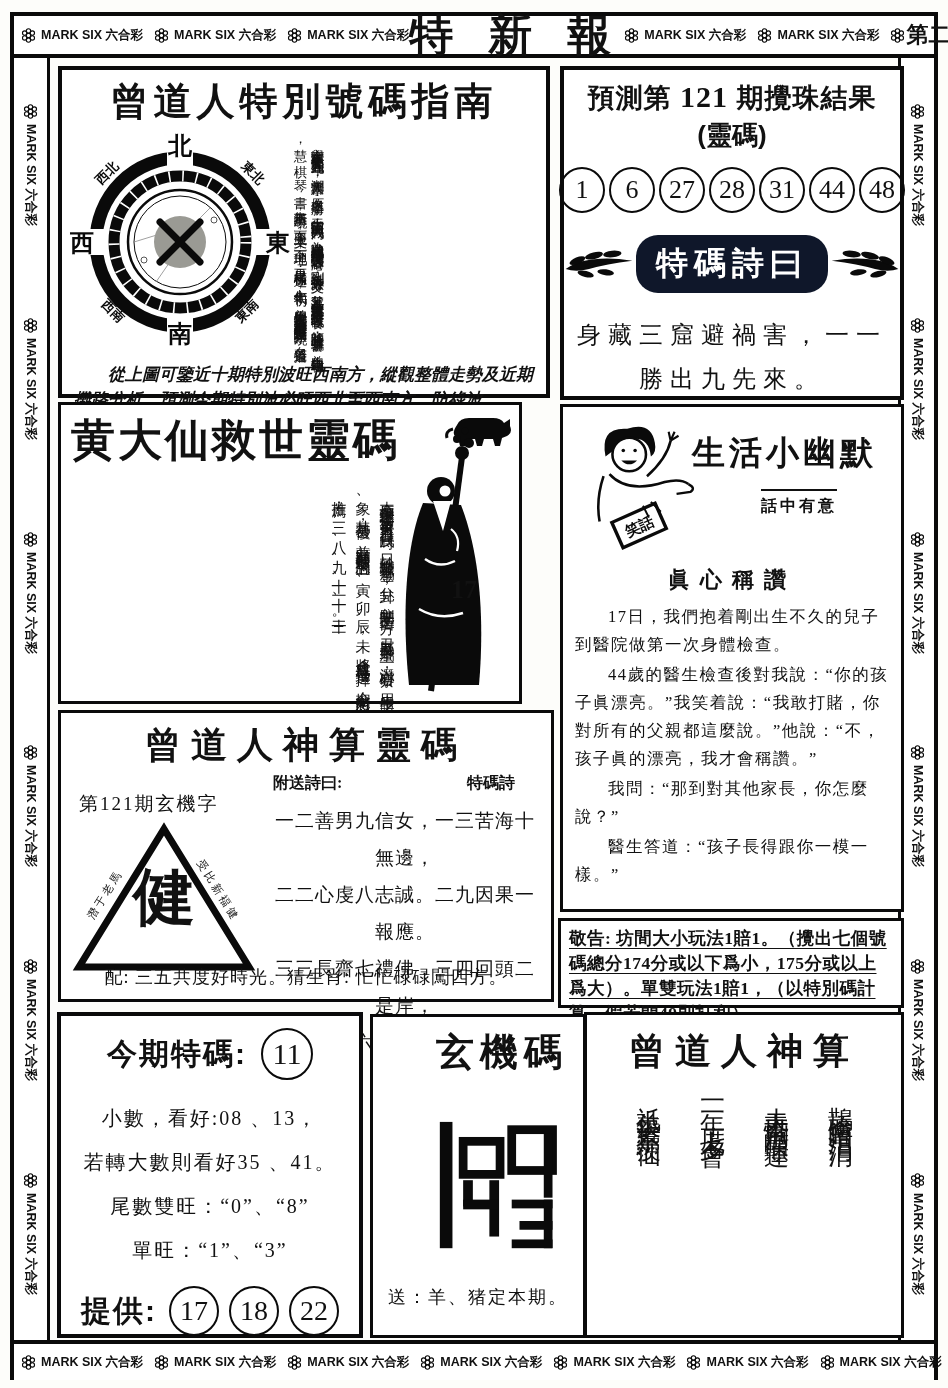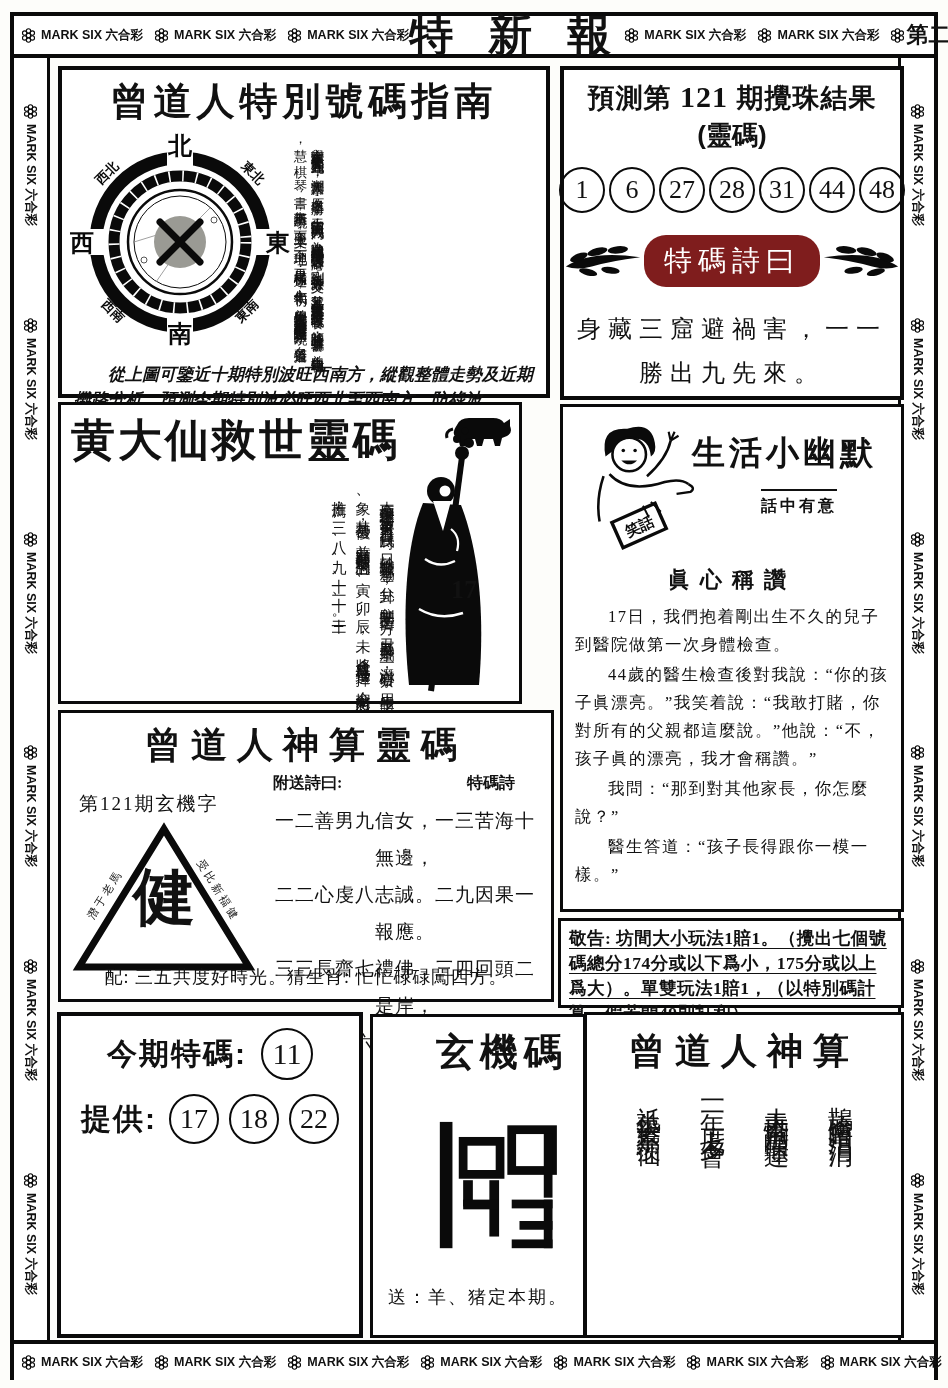--- a/index.html
+++ b/index.html
@@ -33,22 +33,22 @@
                  line-height:25px;text-indent:2em;margin:0;font-style:italic;}
   .guide-reco{position:absolute;left:0;right:0;top:344px;text-align:center;font-size:20px;font-weight:bold;}
   
   .pred-title{font-size:27px;margin-top:10px;letter-spacing:1px;}
   .pred-sub{font-size:26px;margin-top:2px;}
   .numrow{display:flex;justify-content:center;gap:4px;margin-top:14px;}
   .cnum{display:inline-flex;align-items:center;justify-content:center;border:2.5px solid #0a0a0a;
         border-radius:50%;font-family:"Liberation Serif",serif;flex:none;}
   .numrow .cnum{width:42px;height:42px;font-size:26px;}
   .banner-row{display:flex;align-items:center;justify-content:center;gap:2px;margin-top:22px;}
-  .banner-pill{background:#7f1d1d;color:#fff;border-radius:22px;padding:7px 20px;font-size:28px;
-               font-weight:normal;font-family:"Liberation Sans",sans-serif;letter-spacing:6px;white-space:nowrap;}
+  .banner-pill{background:#0f172a;color:#fff;border-radius:22px;padding:7px 20px;font-size:32px;
+               font-weight:bold;font-family:"Liberation Sans",sans-serif;letter-spacing:6px;white-space:nowrap;}
   .leaf{width:84px;height:40px;}
   .pred-poem{margin-top:20px;text-align:center;font-size:24px;line-height:44px;letter-spacing:7px;}
   
   .wts-title{position:absolute;left:10px;top:6px;font-size:44px;letter-spacing:3px;text-align:left;}
   .wts-body{position:absolute;left:10px;top:84px;writing-mode:vertical-rl;height:200px;width:328px;
             font-size:15px;line-height:24px;letter-spacing:2px;}
   .wts-art{position:absolute;right:4px;top:4px;width:150px;height:290px;}
   .wts-num{position:absolute;right:42px;top:170px;font-size:26px;font-weight:bold;}
   
   .lm-title{font-size:36px;letter-spacing:10px;margin-top:8px;}
@@ -596,20 +596,26 @@
   <div class="box" style="left:558px;top:918px;width:346px;height:90px;border-width:3px;">
     <div class="notice">敬告: 坊間大小玩法1賠1。（攪出七個號碼總分174分或以下爲小，175分或以上爲大）。單雙玩法1賠1，（以特別碼計算，假若開49則打和）。</div>
   </div>
 
   <div class="box" style="left:57px;top:1012px;width:306px;height:326px;">
     <div class="inner">
       <div class="sp-head">
         <span class="sp-label">今期特碼:</span>
         <span class="cnum sp-circle">11</span>
       </div>
+      <div class="sp-lines">
+          <span>小數，看好:08 、13，</span>
+          <span>若轉大數則看好35 、41。</span>
+          <span>尾數雙旺：“0”、“8”</span>
+          <span>單旺：“1”、“3”</span>
+        </div>
       <div class="sp-foot">
         <span class="sp-label">提供:</span>
         <span class="strip-row" style="gap:10px;">
             <span class="cnum sp-foot-num">17</span>
             <span class="cnum sp-foot-num">18</span>
             <span class="cnum sp-foot-num">22</span>
           </span>
       </div>
     </div>
   </div>

